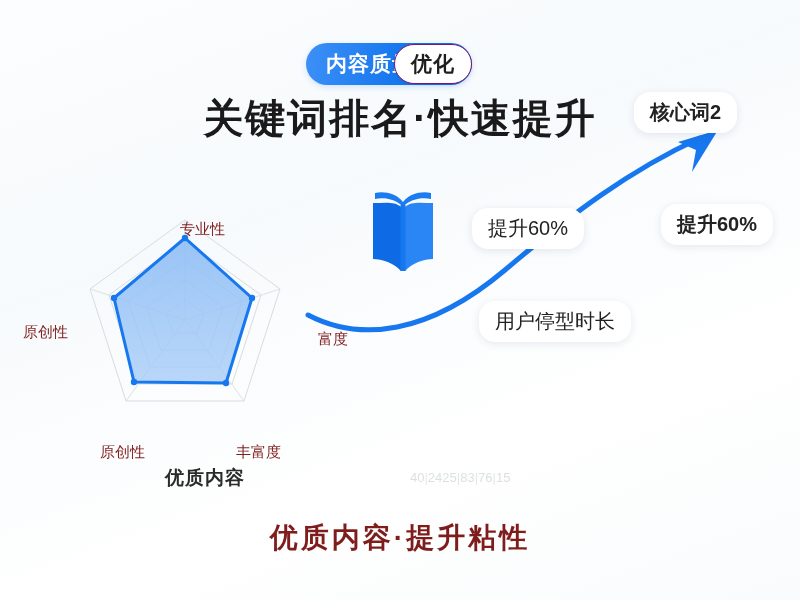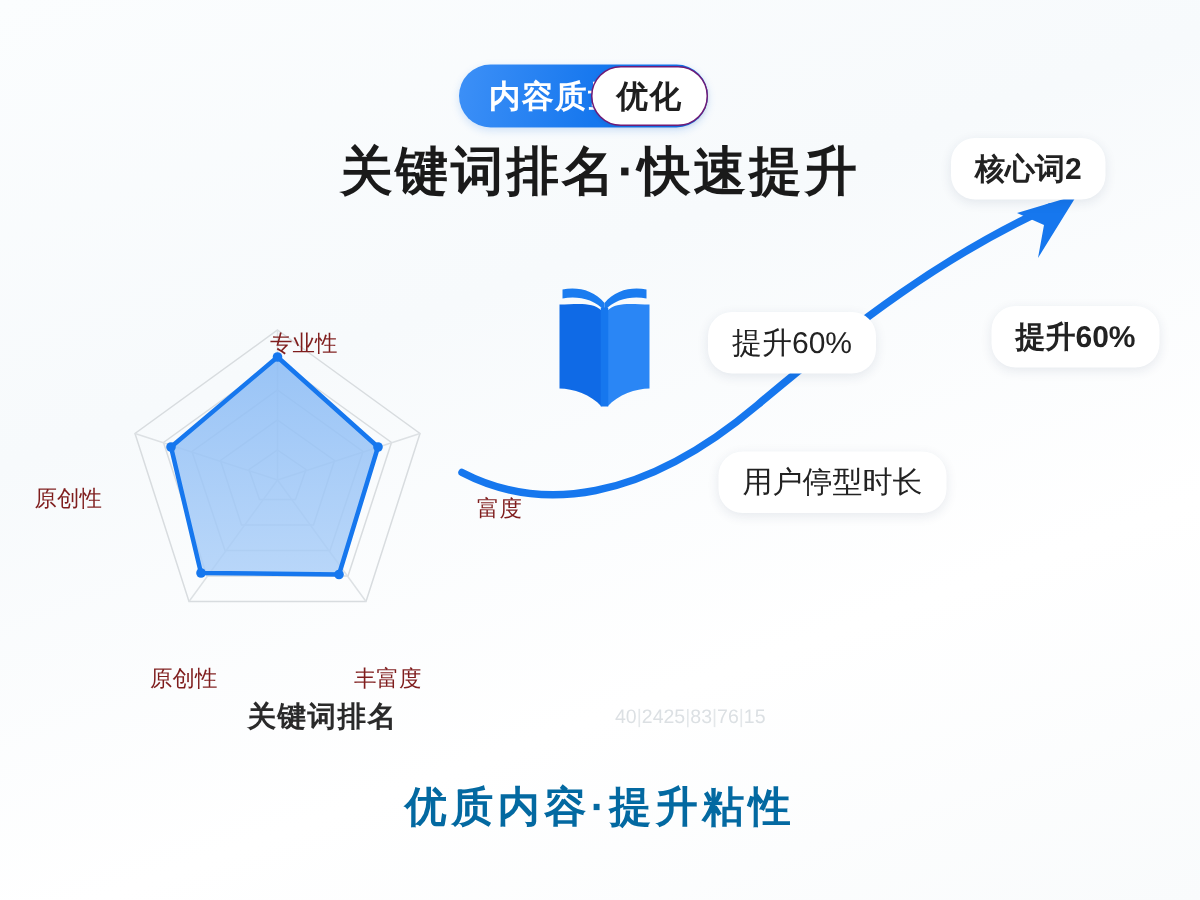--- a/index.html
+++ b/index.html
@@ -42,27 +42,27 @@
     color: #1f1f1f;
     font-size: 21px; font-weight: bold;
     letter-spacing: 1px;
     box-shadow: 0 1px 3px rgba(0,0,0,.08);
   }
 
   
   .main-title {
     position: absolute; left: 0; right: 0; top: 91px;
     text-align: center;
-    font-size: 35px; font-weight: bold; color: #1a1a1a;
+    font-size: 40px; font-weight: bold; color: #1a1a1a;
     letter-spacing: 2px;
   }
   .bottom-title {
     position: absolute; left: 0; right: 0; top: 519px;
     text-align: center;
-    font-size: 28px; font-weight: bold; color: #0369a1;
+    font-size: 28px; font-weight: bold; color: #7f1d1d;
     letter-spacing: 3px;
   }
   .depth-label {
     position: absolute; left: 165px; top: 465px;
     font-size: 19px; font-weight: bold; color: #2a2a2a;
     letter-spacing: 1px;
   }
 
   
   .radar { position: absolute; left: 30px; top: 215px; }
@@ -109,21 +109,21 @@
 
 <div id="stage">
 
   <div class="badge-wrap">
     <div class="badge-pill">内容质量</div>
     <div class="badge-sub">优化</div>
   </div>
 
   <div class="main-title">关键词排名·快速提升</div>
   <div class="bottom-title">优质内容·提升粘性</div>
-  <div class="depth-label">关键词排名</div>
+  <div class="depth-label">优质内容</div>
 
   <div class="radar">
     <svg width="310" height="230" viewBox="0 0 310 230">
       <defs>
         <linearGradient id="radarFill" x1="0" y1="0" x2="0" y2="1">
           <stop offset="0%" stop-color="#8cbcf5" stop-opacity=".88"></stop>
           <stop offset="100%" stop-color="#a8cdf8" stop-opacity=".80"></stop>
         </linearGradient>
       </defs>
 

